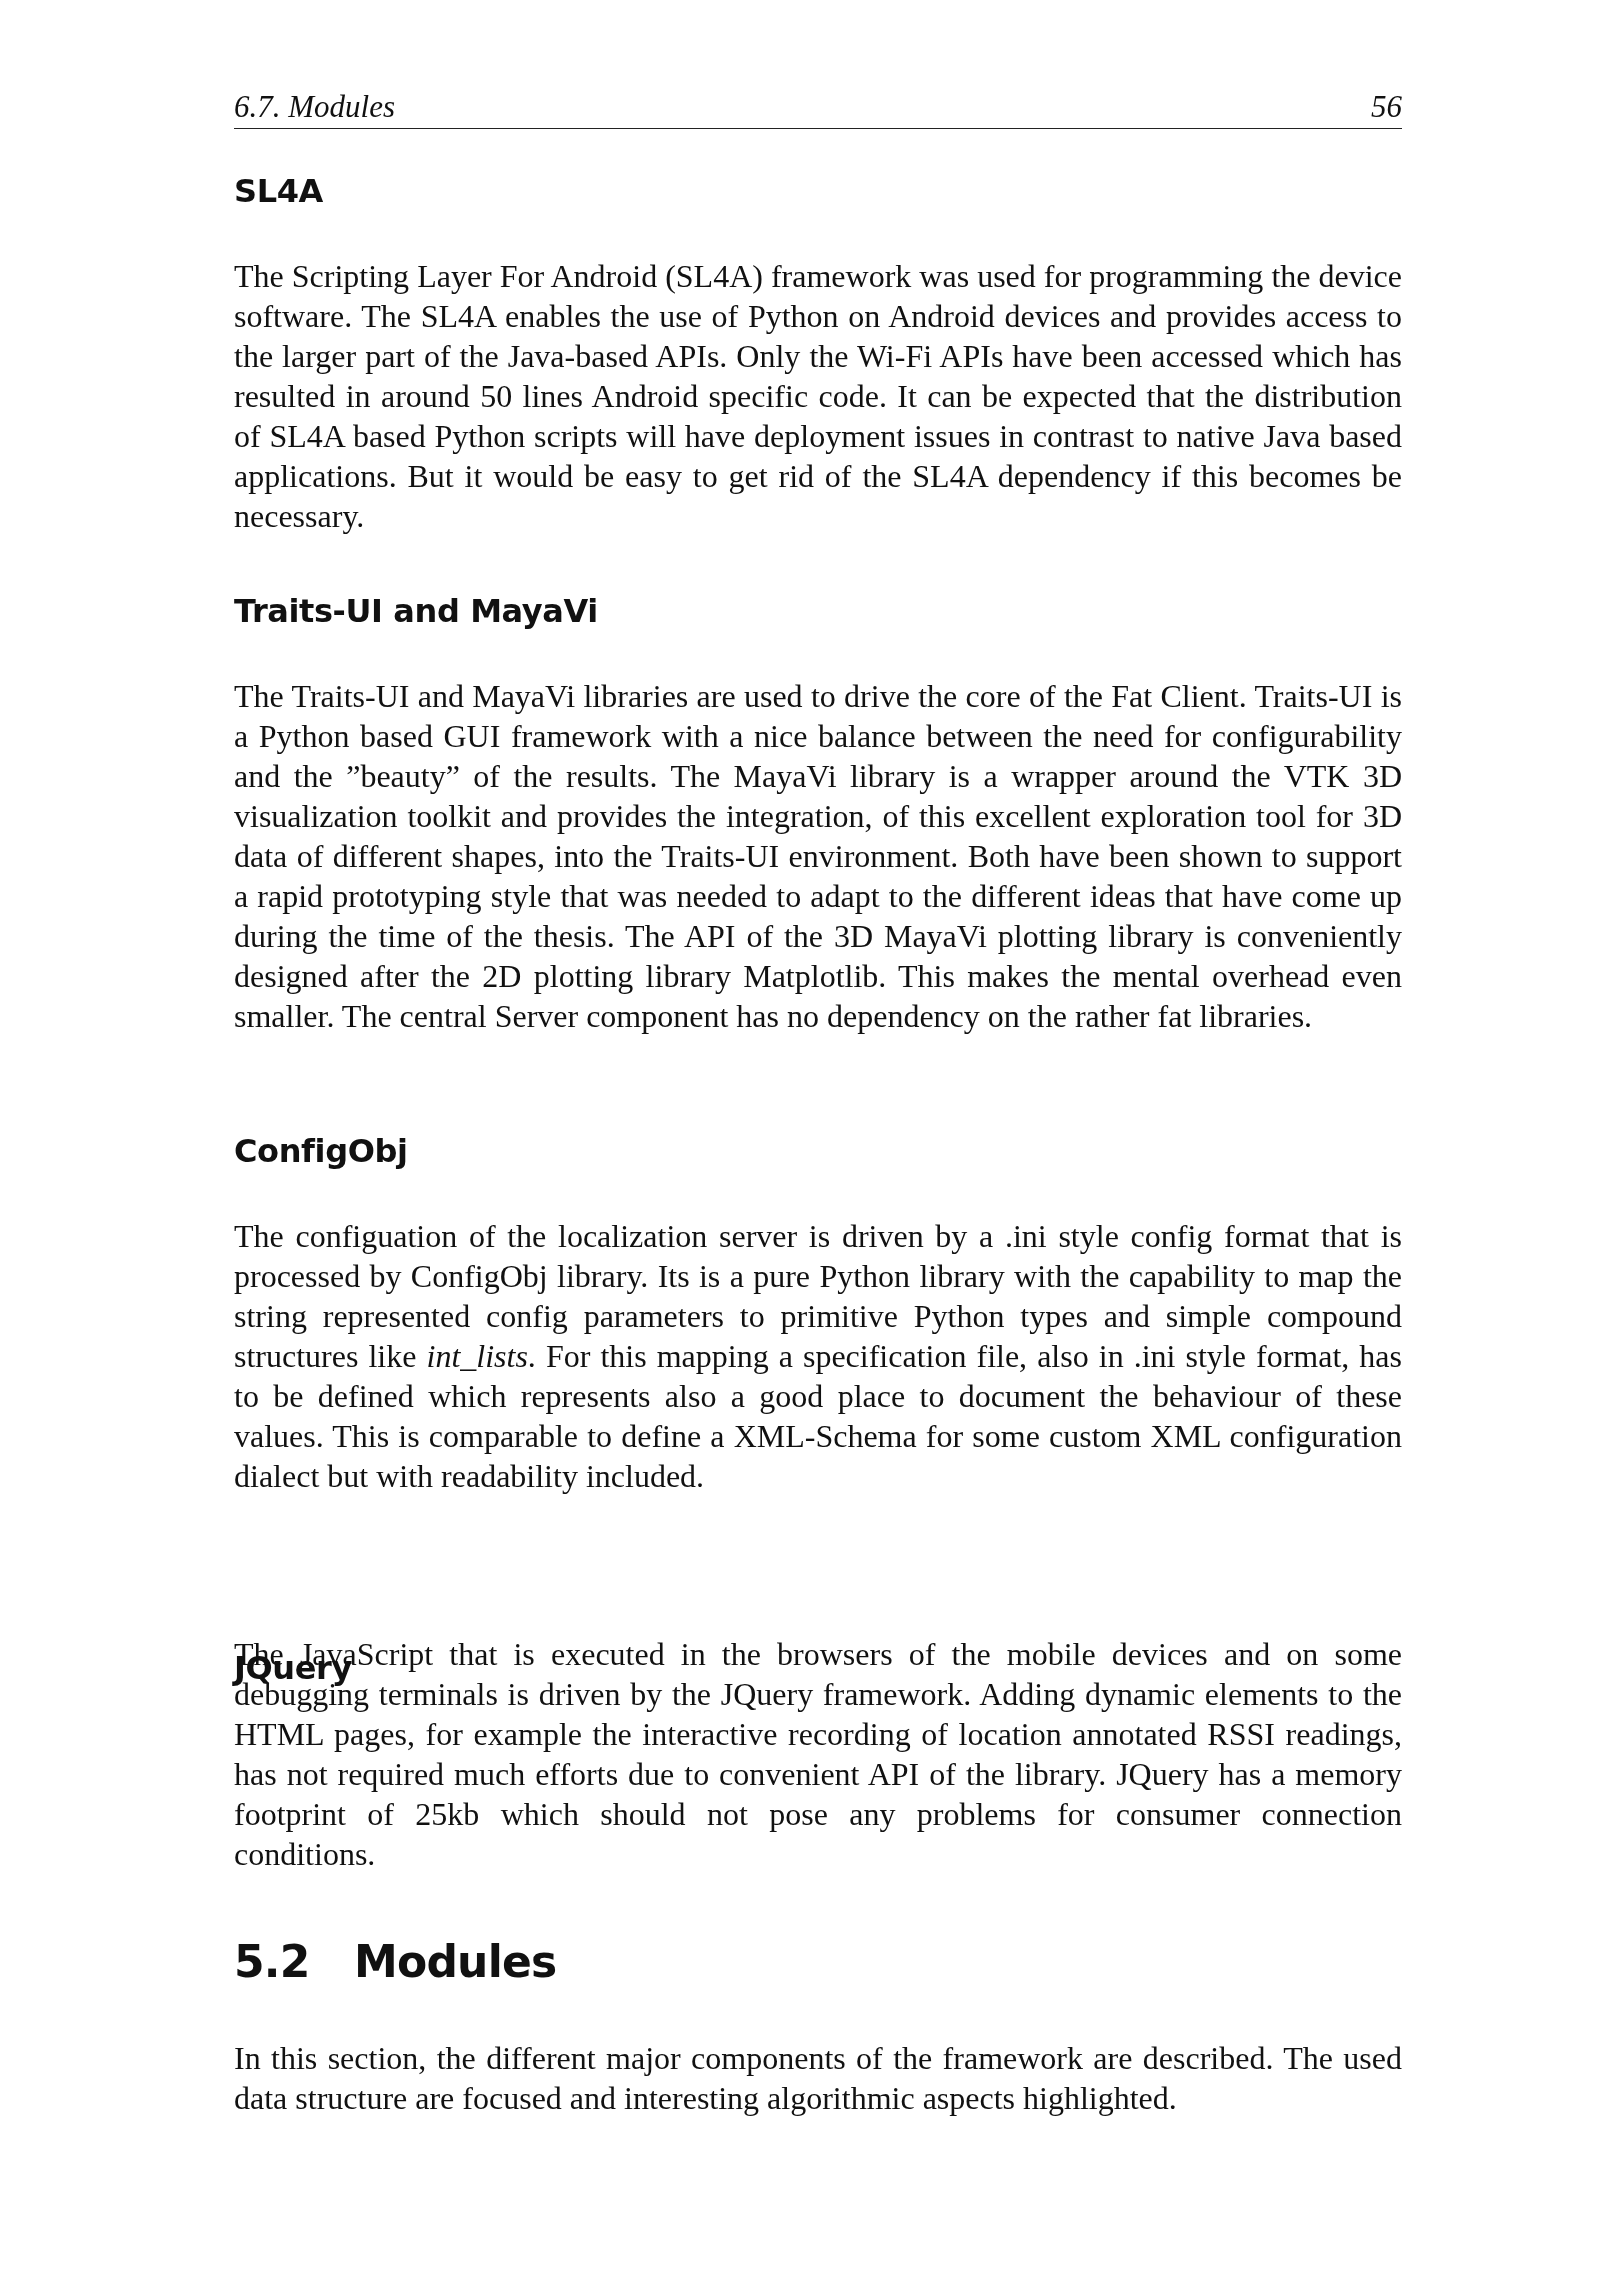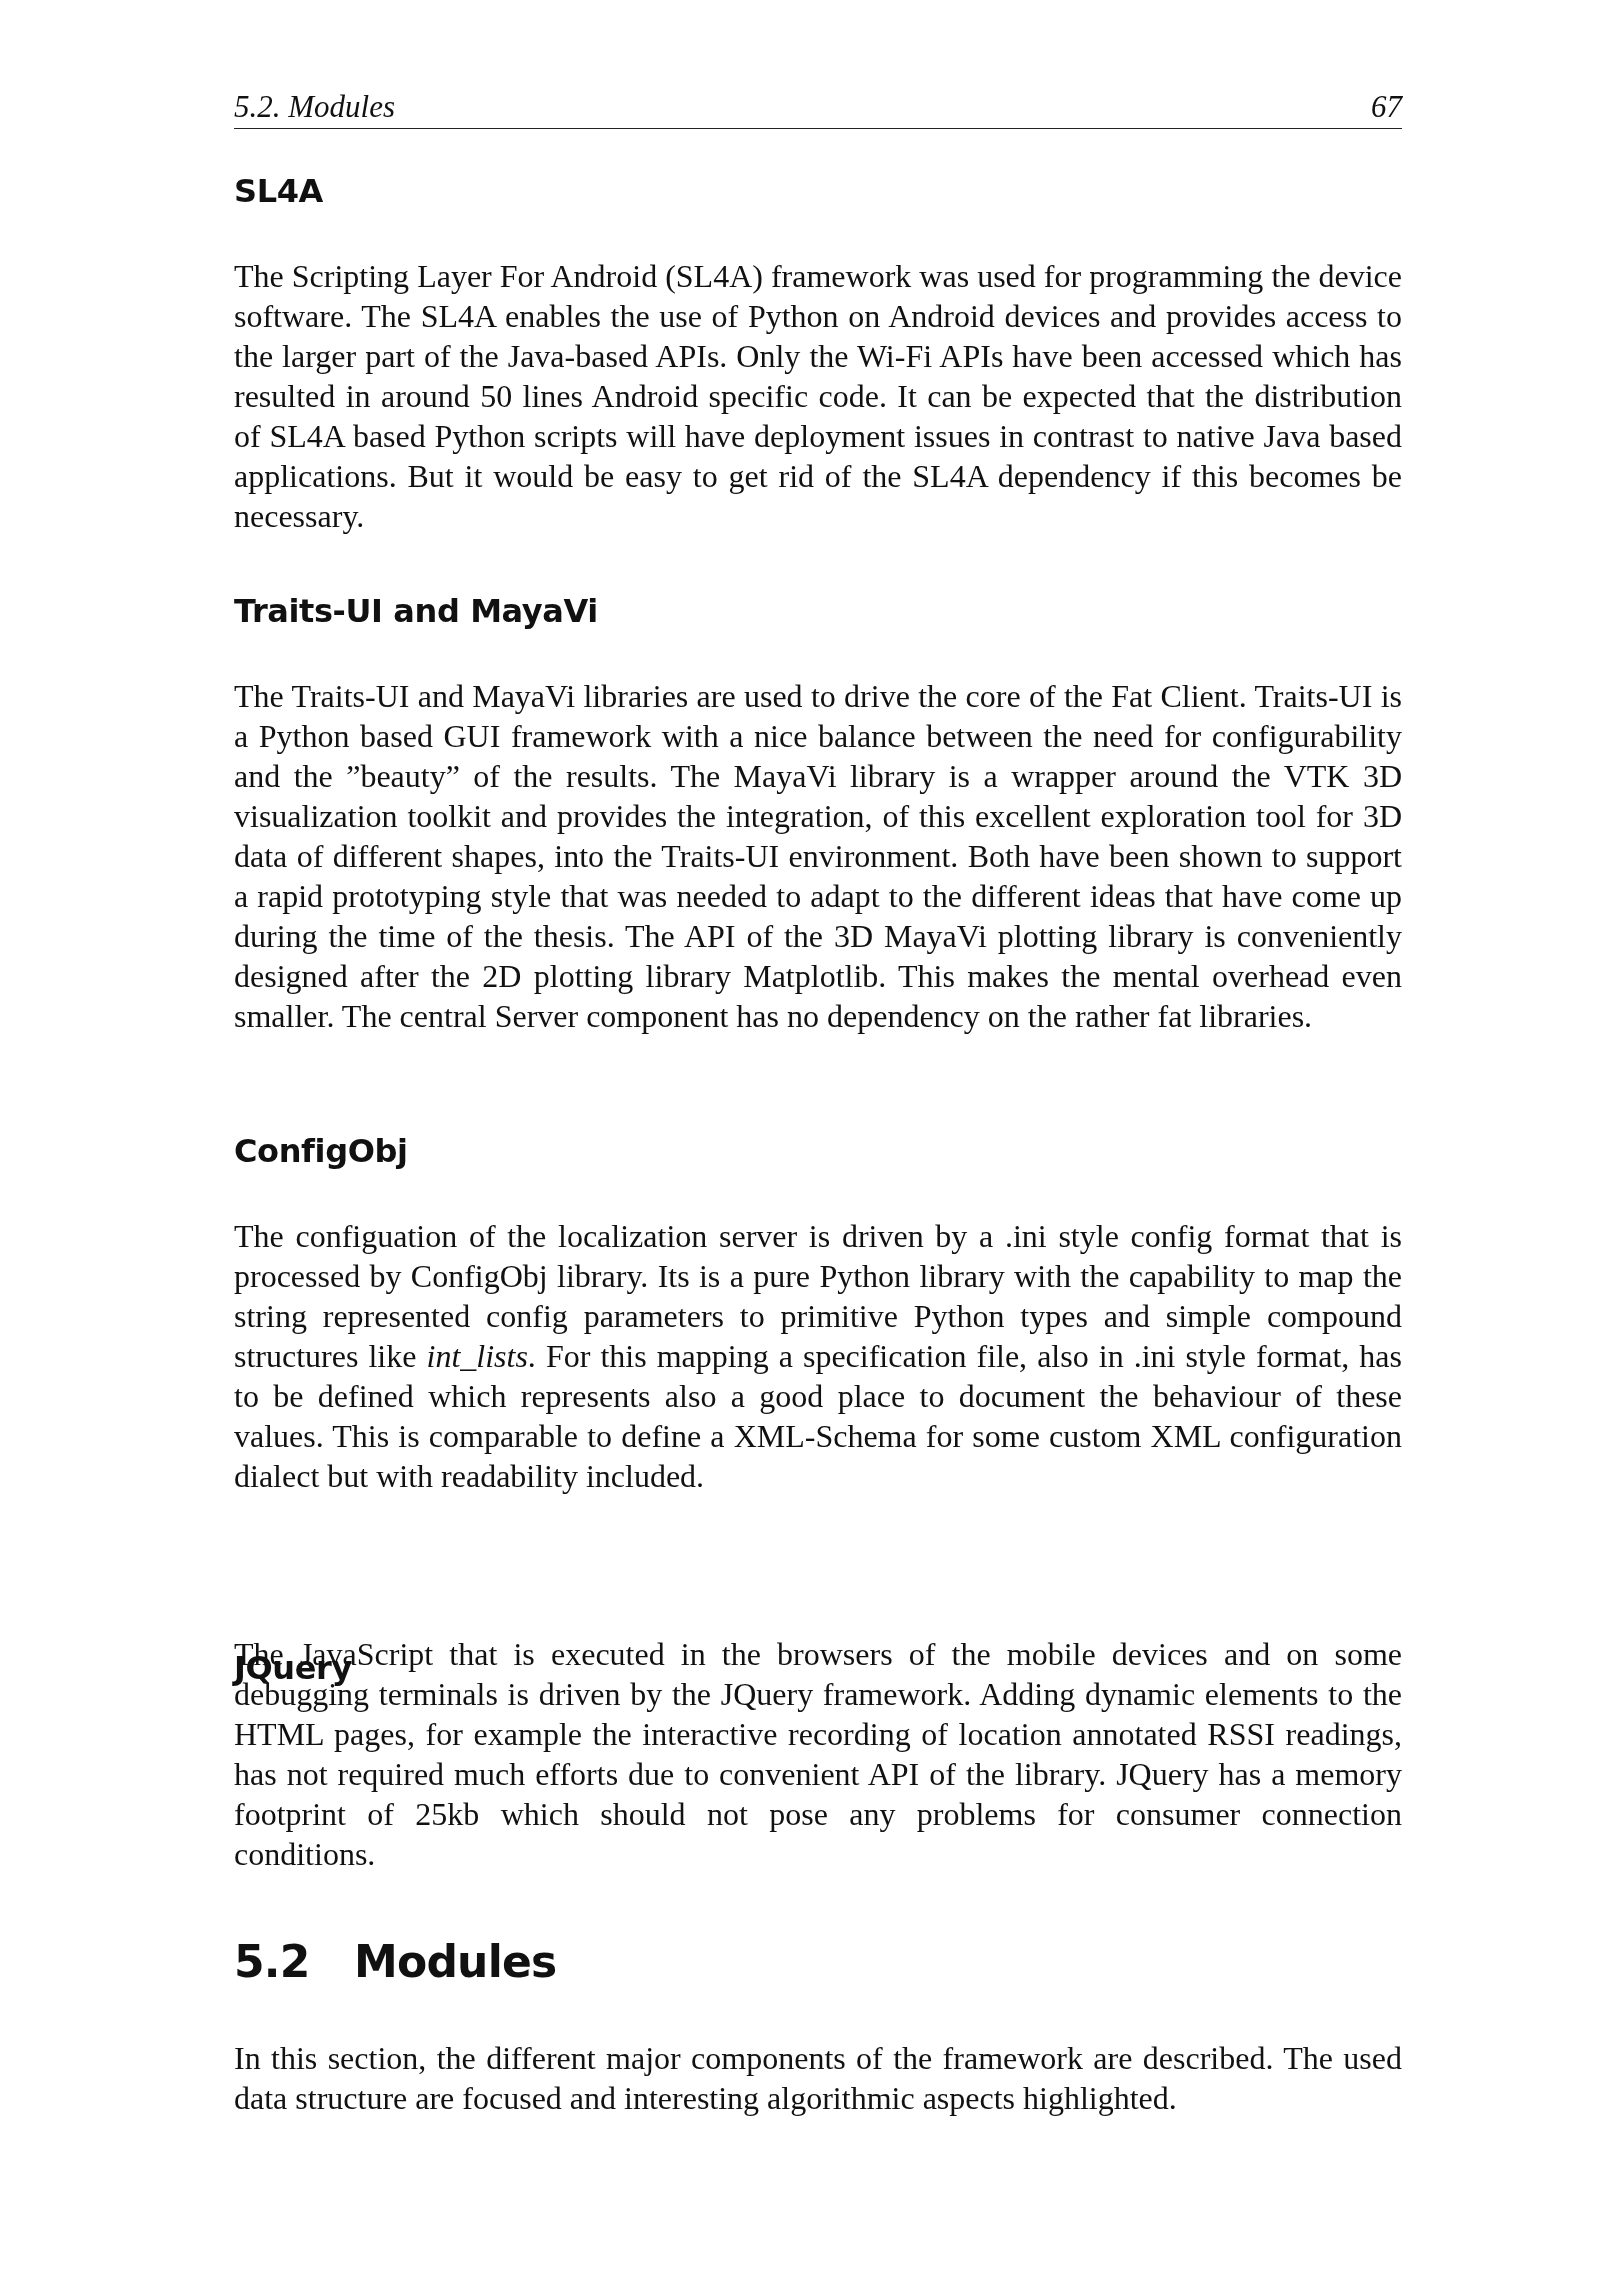--- a/index.html
+++ b/index.html
@@ -26,22 +26,22 @@
     text-align: justify; hyphens: manual;
   }
   .para em { }
 </style>
 </head>
 <body>
 
 <div class="page">
 
   <div class="running-header">
-    <span>5.2.  Modules</span>
-    <span>67</span>
+    <span>6.7.  Modules</span>
+    <span>56</span>
   </div>
 
   <h3 class="sec-head" style="top:172px;">SL4A</h3>
   <p class="para" style="top:256px;">The Scripting Layer For Android (SL4A) framework was used for programming the device software. The SL4A enables the use of Python on Android devices and provides access to the larger part of the Java-based APIs. Only the Wi-Fi APIs have been accessed which has resulted in around 50 lines Android specific code. It can be expected that the distribution of SL4A based Python scripts will have deployment issues in contrast to native Java based applications. But it would be easy to get rid of the SL4A dependency if this becomes be necessary.</p>
 
   <h3 class="sec-head" style="top:592px;">Traits-UI and MayaVi</h3>
   <p class="para" style="top:676px;">The Traits-UI and MayaVi libraries are used to drive the core of the Fat Client. Traits-UI is a Python based GUI framework with a nice balance between the need for configurability and the ”beauty” of the results. The MayaVi library is a wrapper around the VTK 3D visualization toolkit and provides the integration, of this excel­lent exploration tool for 3D data of different shapes, into the Traits-UI environment. Both have been shown to support a rapid prototyping style that was needed to adapt to the different ideas that have come up during the time of the thesis. The API of the 3D MayaVi plotting library is conveniently designed after the 2D plotting li­brary Matplotlib. This makes the mental overhead even smaller. The central Server component has no dependency on the rather fat libraries.</p>
 
   <h3 class="sec-head" style="top:1132px;">ConfigObj</h3>
   <p class="para" style="top:1216px;"><span>The configuation of the localization server is driven by a .ini style config format that is processed by ConfigObj library. Its is a pure Python library with the capability to map the string represented config parameters to primitive Python types and simple compound structures like </span><em>int_lists</em><span>. For this mapping a specification file, also in .ini style format, has to be defined which represents also a good place to document the behaviour of these values. This is comparable to define a XML-Schema for some custom XML configuration dialect but with readability included.</span></p>

